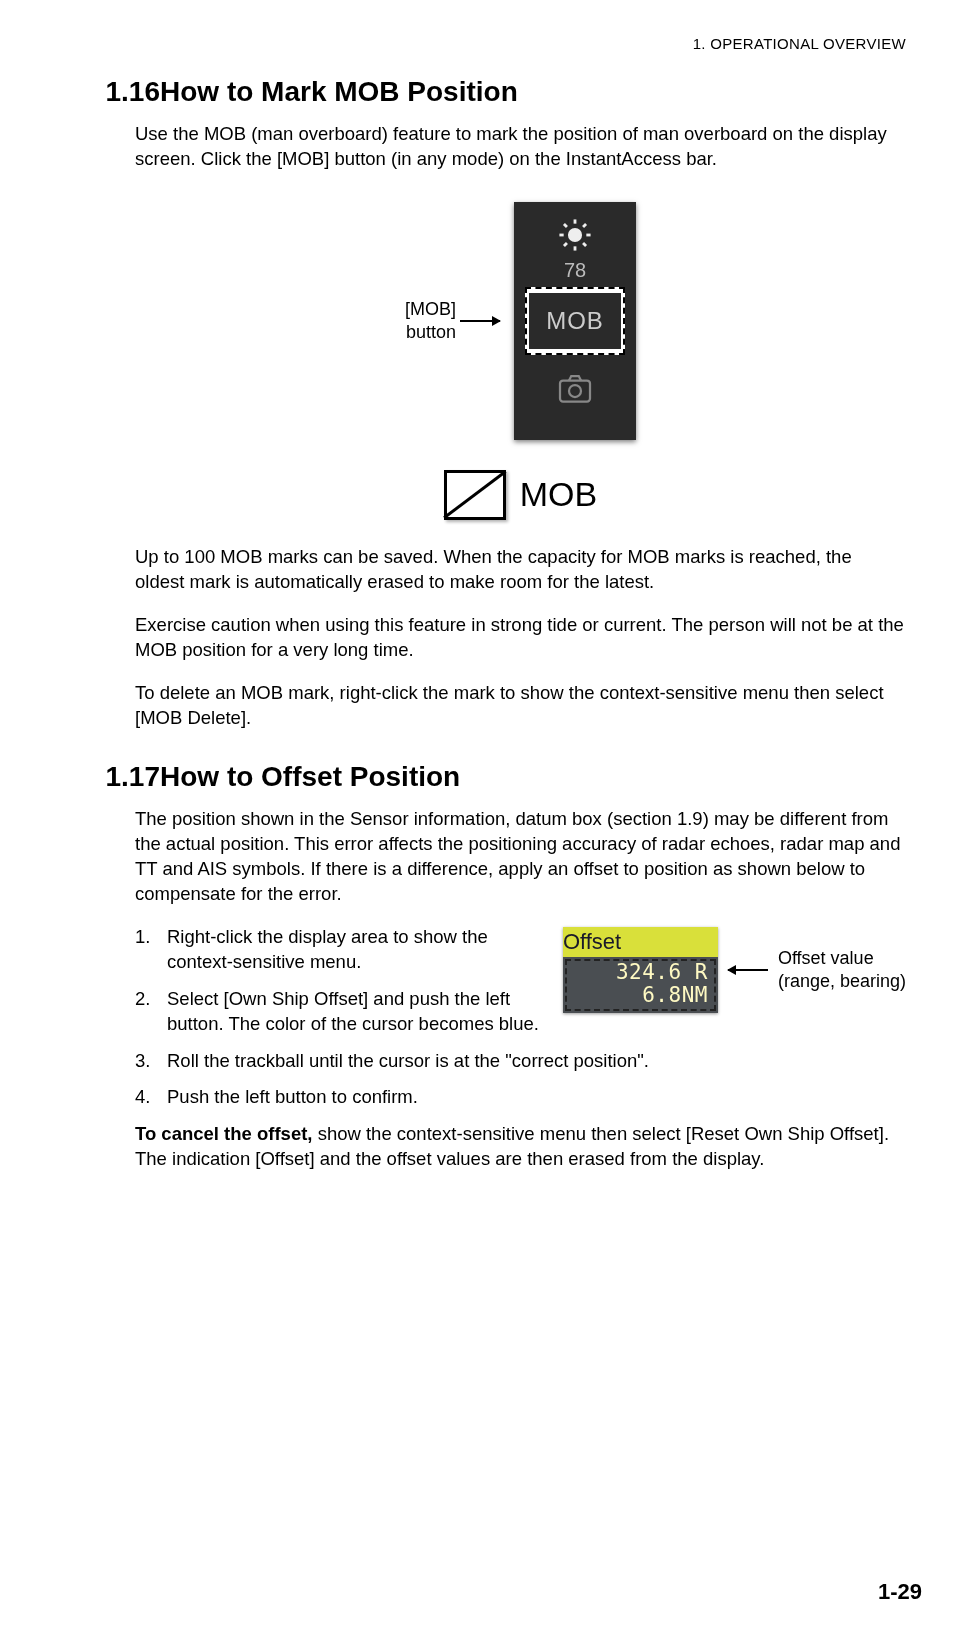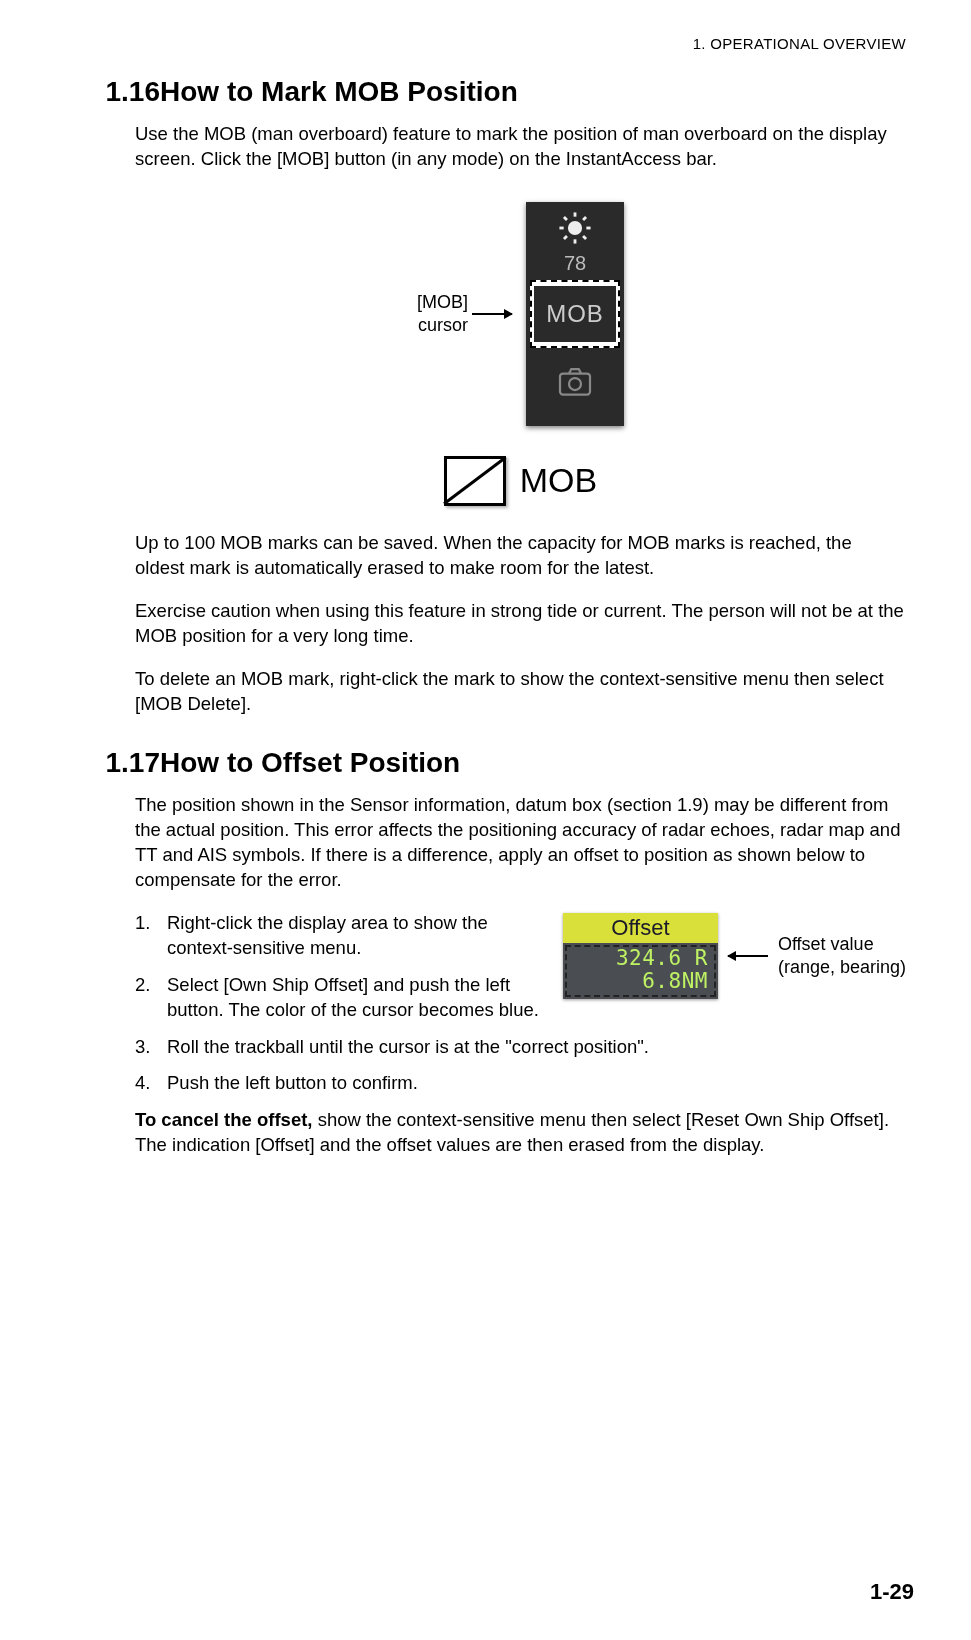--- a/index.html
+++ b/index.html
@@ -86,22 +86,22 @@
       content: "";
       position: absolute;
       left: -1px;
       top: -4px;
       border-right: 9px solid black;
       border-top: 5px solid transparent;
       border-bottom: 5px solid transparent;
     }
     .instant-bar {
       background: #2a2a2a;
-      width: 98px;
-      padding: 4px;
+      width: 122px;
+      padding: 11px;
       box-shadow: 0 2px 5px rgba(0,0,0,0.5);
     }
     .ia-button {
       height: 70px;
       margin: 2px 0;
       display: flex;
       flex-direction: column;
       align-items: center;
       justify-content: center;
       color: #ccc;
@@ -179,46 +179,45 @@
     }
     .offset-box {
       background: #4a4e52;
       width: 155px;
       padding: 0;
       box-shadow: 0 1px 3px rgba(0,0,0,0.4);
     }
     .offset-top {
       background: #d9e03a;
       color: #1a1a2a;
-      text-align: center;
       font-size: 22px;
       padding: 2px 0;
       font-family: Arial, sans-serif;
     }
     .offset-vals-wrap {
       border: 2px dashed #222;
       margin: 2px;
       padding: 0px 6px 2px 6px;
       text-align: right;
     }
     .offset-val {
-      color: #bef264;
+      color: #fef9c3;
       font-size: 21px;
       font-family: monospace;
       line-height: 1.1;
       letter-spacing: 0.5px;
     }
     .offset-annot {
       font-size: 18px;
       line-height: 1.25;
     }
     .page-footer {
       position: absolute;
       bottom: 35px;
-      right: 57px;
+      right: 49px;
       font-size: 22px;
       font-weight: bold;
     }
     .list-with-fig {
       display: flex;
       align-items: flex-start;
       margin-left: 70px;
     }
     .list-left {
       flex: 1;
@@ -246,21 +245,21 @@
     <div class="section-number">1.16</div>
     <div class="section-title">How to Mark MOB Position</div>
   </div>
   <div class="body-text">Use the MOB (man overboard) feature to mark the position of man overboard on the display screen. Click the [MOB] button (in any mode) on the InstantAccess bar.</div>
 
   <div class="figure-wrap">
     <div class="mob-bar-container">
       <div style="display:flex; align-items:center; gap:4px;">
         <div class="mob-label-col">
           <div>[MOB]</div>
-          <div>cursor</div>
+          <div>button</div>
         </div>
         <div class="arrow-line"></div>
       </div>
       <div class="instant-bar">
         <div class="ia-button">
           <div class="ia-brightness-icon">
             <svg width="34" height="34" viewBox="0 0 24 24" fill="#eee">
                 <circle cx="12" cy="12" r="5"></circle>
                 <g stroke="#eee" stroke-width="2">
                   <line x1="12" y1="1" x2="12" y2="4"></line>

